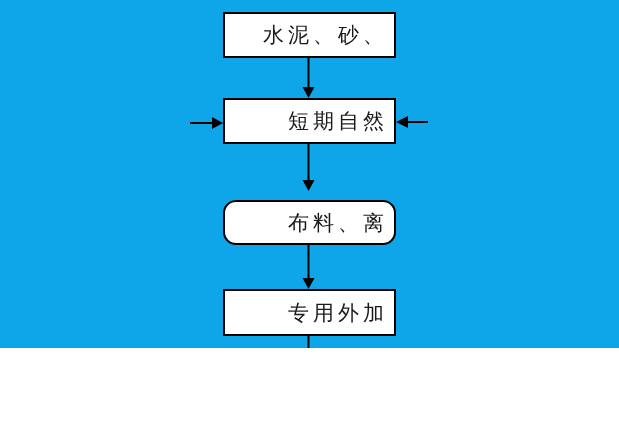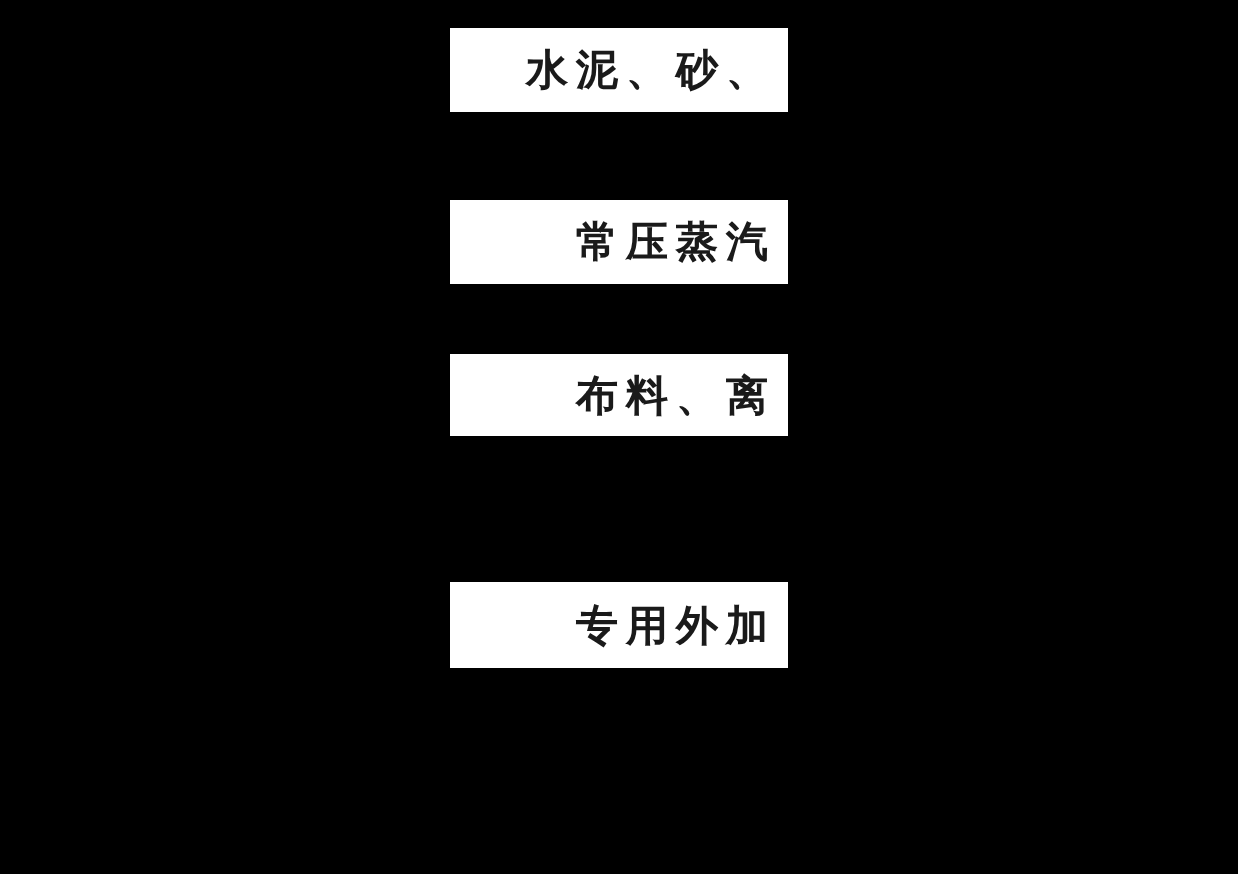--- a/index.html
+++ b/index.html
@@ -3,25 +3,24 @@
 <meta charset="utf-8">
 <style>
   html, body {
     margin: 0;
     padding: 0;
     background: #ffffff;
   }
   .canvas {
     position: relative;
     width: 619px;
-    height: 437px;
-    background: #000000;
+    height: 348px;
+    background: #0ea5e9;
     font-family: "Liberation Serif", "DejaVu Serif", serif;
     overflow: hidden;
-    font-weight: bold;
   }
   .arrow-layer {
     position: absolute;
     left: 0;
     top: 0;
     width: 619px;
     height: 437px;
   }
   .arrow-layer line {
     stroke: #000000;
@@ -42,21 +41,21 @@
     padding-right: 6px;
     font-size: 21px;
     letter-spacing: 4px;
     color: #1a1a1a;
     white-space: nowrap;
   }
   #node-cement-sand        { left: 223px; top: 12px;  width: 173px; height: 46px; }
   #node-special-minerals   { left: 17px;  top: 98px;  width: 173px; height: 48px; }
   #node-pipe-pile-concrete { left: 223px; top: 98px;  width: 173px; height: 46px; }
   #node-special-admixture  { left: 428px; top: 97px;  width: 170px; height: 46px; }
-  #node-distribution       { left: 223px; top: 175px; width: 173px; height: 45px; }
+  #node-distribution       { left: 223px; top: 200px; width: 173px; height: 45px; border-radius: 13px; }
   #node-steam-curing       { left: 223px; top: 289px; width: 173px; height: 47px; }
   #node-natural-curing     { left: 223px; top: 375px; width: 173px; height: 48px; }
 </style>
 </head>
 <body>
 
 <div class="canvas">
 
   <svg class="arrow-layer" width="619" height="437" viewBox="0 0 619 437" xmlns="http://www.w3.org/2000/svg">
 
@@ -90,21 +89,21 @@
       <polygon points="302.5,364 314.5,364 308.5,375"></polygon>
     </g>
   </svg>
 
   <div class="node" id="node-cement-sand">
     <span>水泥、砂、</span>
   </div>
 
 
   <div class="node" id="node-pipe-pile-concrete">
-    <span>常压蒸汽</span>
+    <span>短期自然</span>
   </div>
 
 
   <div class="node" id="node-distribution">
     <span>布料、离</span>
   </div>
 
   <div class="node" id="node-steam-curing">
     <span>专用外加</span>
   </div>

